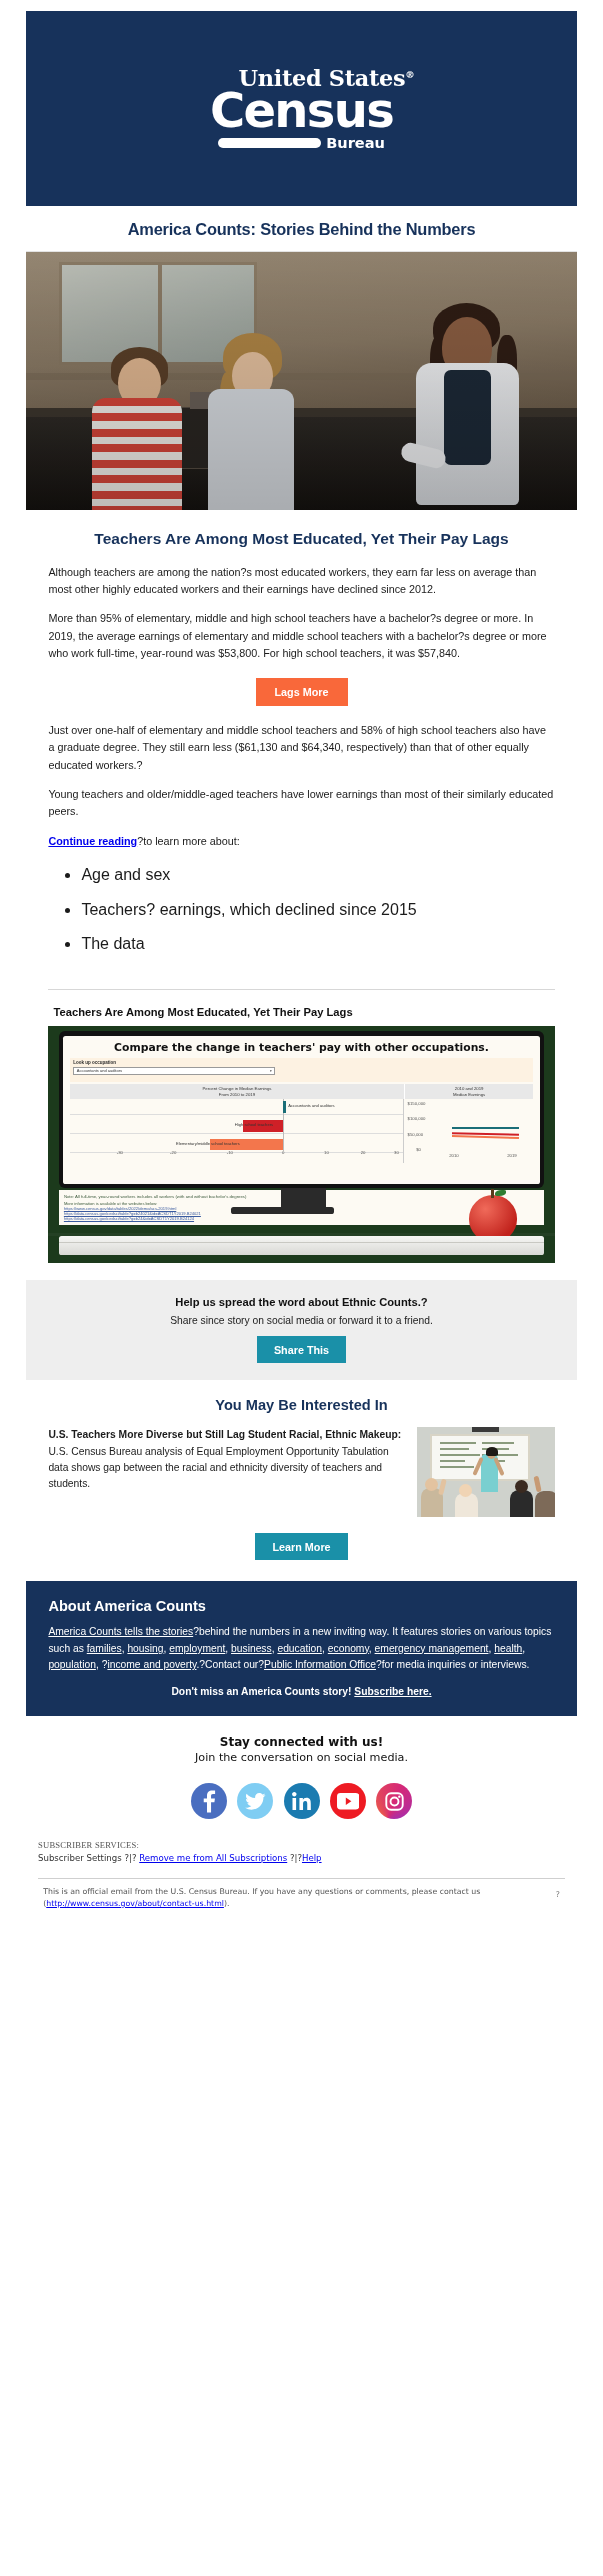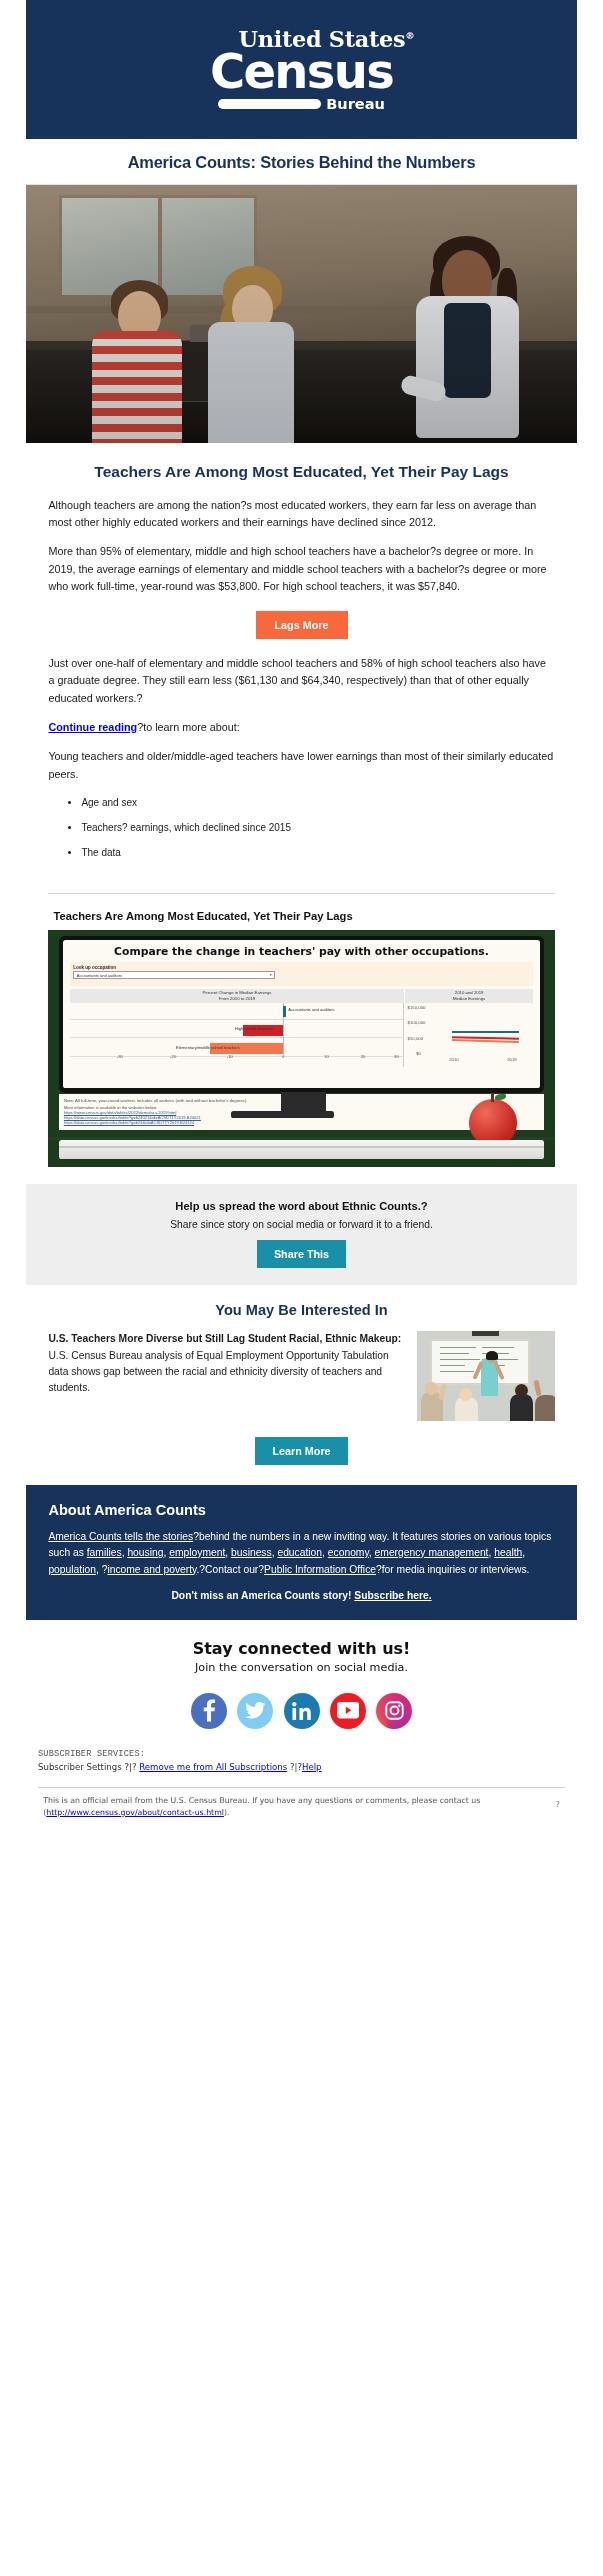--- a/index.html
+++ b/index.html
@@ -12,22 +12,22 @@
     overflow:hidden;
   }
   .page { width:603px; height:2576px; position:relative; background:#fff; }
 
   
   .email { width:551px; margin:0 auto; background:#ffffff; }
 
   
   .masthead {
     background:#17325b;
-    height:139px;
-    display:flex; align-items:center; justify-content:center;
+    height:195px;
+    display:flex; align-items:center; justify-content:center;margin-top:11px;
   }
   .logo { text-align:center; color:#fff; line-height:1; }
   .logo .l1 {
     font-family:"DejaVu Serif", serif;
     font-weight:bold; font-size:22.4px; letter-spacing:-0.3px;
     margin-left:50px;
   }
   .logo .l1 sup { font-size:9.5px; vertical-align:super; }
   .logo .l2row { display:flex; align-items:flex-end; justify-content:center; margin-top:-3.4px; }
   .logo .l2 {
@@ -124,21 +124,21 @@
     display:inline-block;
     background:#f9683a;
     color:#ffffff;
     font-weight:bold;
     font-size:10.8px;
     padding:7.8px 19px;
     text-decoration:none;
   }
   .link-blue { color:#0000ee; text-decoration:underline; font-weight:bold; }
   .article ul { margin:6.9px 0 8.6px; padding-left:33px; }
-  .article li { font-size:10px; line-height:1.6; margin-bottom:8.6px; }
+  .article li { font-size:16px; line-height:1.6; margin-bottom:8.6px; }
 
   hr.sep { border:0; border-top:0.9px solid #d7d7d7; margin:15.5px 22.4px 0; }
 
   
   .related { padding:15.5px 22.4px 17px; }
   .related h3 { margin:0 0 8.6px; font-size:13.8px; color:#17325b; font-weight:bold; }
   .related h4 { margin:0 0 8.6px; font-size:11.2px; color:#111; font-weight:bold; padding-left:5.2px; }
 
   
   .viz { position:relative; width:100%; height:237px; background:#1c3a1c; overflow:hidden; }
@@ -215,35 +215,35 @@
 
   
   .about { background:#17325b; color:#fff; padding:17px 22.4px 19px; }
   .about h3 { margin:0 0 10.3px; font-size:14.6px; font-weight:bold; }
   .about p { margin:0 0 10.3px; font-size:10.3px; line-height:1.6; }
   .about a { color:#fff; text-decoration:underline; }
   .about .bold-line { text-align:center; font-weight:bold; font-size:10.3px; margin-top:12px; }
 
   
   .stay { background:#fff; text-align:center; padding:19px 17px 8.6px; }
-  .stay .h { font-family:"DejaVu Sans", sans-serif; font-weight:bold; font-size:16px; color:#111; }
+  .stay .h { font-family:"DejaVu Sans", sans-serif; font-weight:bold; font-size:12px; color:#111; }
   .stay .t { font-family:"DejaVu Sans", sans-serif; font-size:11.2px; color:#111; margin-top:2.6px; }
   .socials { display:flex; justify-content:center; gap:10.3px; margin-top:19px; }
   .soc { width:36px; height:36px; border-radius:50%; display:flex; align-items:center; justify-content:center;
         color:#fff; font-weight:bold; }
   .soc svg { display:block; }
   .soc.fb { background:#4a6ec0; }
   .soc.tw { background:#7fcdf3; }
   .soc.li { background:#1b7bb0; }
   .soc.yt { background:#ee1b23; }
   .soc.ig { background:conic-gradient(from 200deg at 32% 102%, #f9d34a, #f16a3c, #d62976, #962fbf, #5b51d8); }
 
   
   .subsvc { padding:12px 38px 8.6px; }
-  .subsvc .ttl { font-family:Liberation Mono, monospace; font-size:8.6px; color:#555; letter-spacing:0.2px; }
+  .subsvc .ttl { font-family:Liberation Serif, serif; font-size:8.6px; color:#555; letter-spacing:0.2px; }
   .subsvc .ln { font-family:"DejaVu Sans", sans-serif; font-size:8.6px; color:#333; margin-top:2.6px; }
   .subsvc .ln a { color:#0000ee; text-decoration:underline; }
   .footrule { border:0; border-top:0.9px solid #cfcfcf; margin:15.5px 0 0; }
   .footnote { padding:6.9px 5.2px 0; font-family:"DejaVu Sans", sans-serif; font-size:7.8px; color:#555; line-height:1.5; position:relative; }
   .footnote a { color:#0000ee; text-decoration:underline; }
   .footnote .q { position:absolute; right:5.2px; top:10.3px; color:#777; }
   .outer-bg { position:absolute; inset:0; background:#f7f7f7; z-index:-1; }
 </style>
 </head>
 <body>
@@ -300,22 +300,22 @@
     </div>
 
     <div class="article">
       <h2>Teachers Are Among Most Educated, Yet Their Pay Lags</h2>
       <p>Although teachers are among the nation?s most educated workers, they earn far less on average than most other highly educated workers and their earnings have declined since 2012.</p>
       <p>More than 95% of elementary, middle and high school teachers have a bachelor?s degree or more. In 2019, the average earnings of elementary and middle school teachers with a bachelor?s degree or more who work full-time, year-round was $53,800. For high school teachers, it was $57,840.</p>
       <div class="btn-wrap">
         <a class="btn-orange" href="#">Lags More</a>
       </div>
       <p>Just over one-half of elementary and middle school teachers and 58% of high school teachers also have a graduate degree. They still earn less ($61,130 and $64,340, respectively) than that of other equally educated workers.?</p>
+      <p>Young teachers and older/middle-aged teachers have lower earnings than most of their similarly educated peers.</p>
       <p><a class="link-blue" href="#">Continue reading</a><span>?to learn more about:</span></p>
-      <p>Young teachers and older/middle-aged teachers have lower earnings than most of their similarly educated peers.</p>
       <ul>
         <li>Age and sex</li>
         <li>Teachers? earnings, which declined since 2015</li>
         <li>The data</li>
       </ul>
     </div>
 
     <hr class="sep">
 
     <div class="related">

